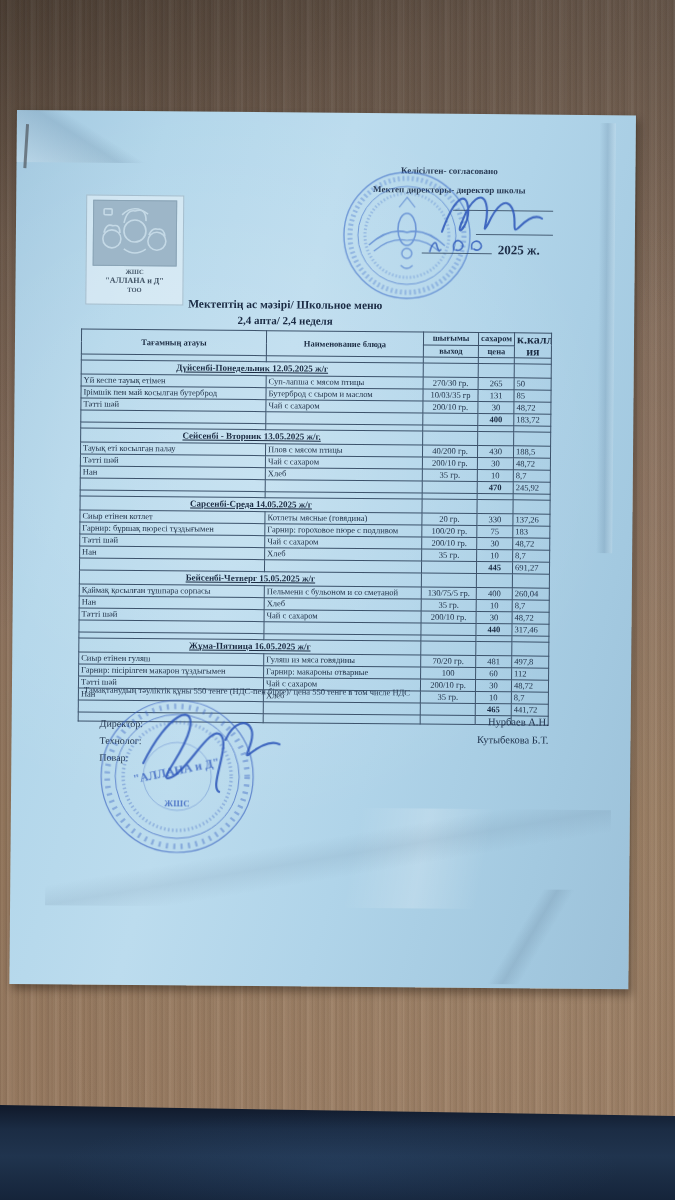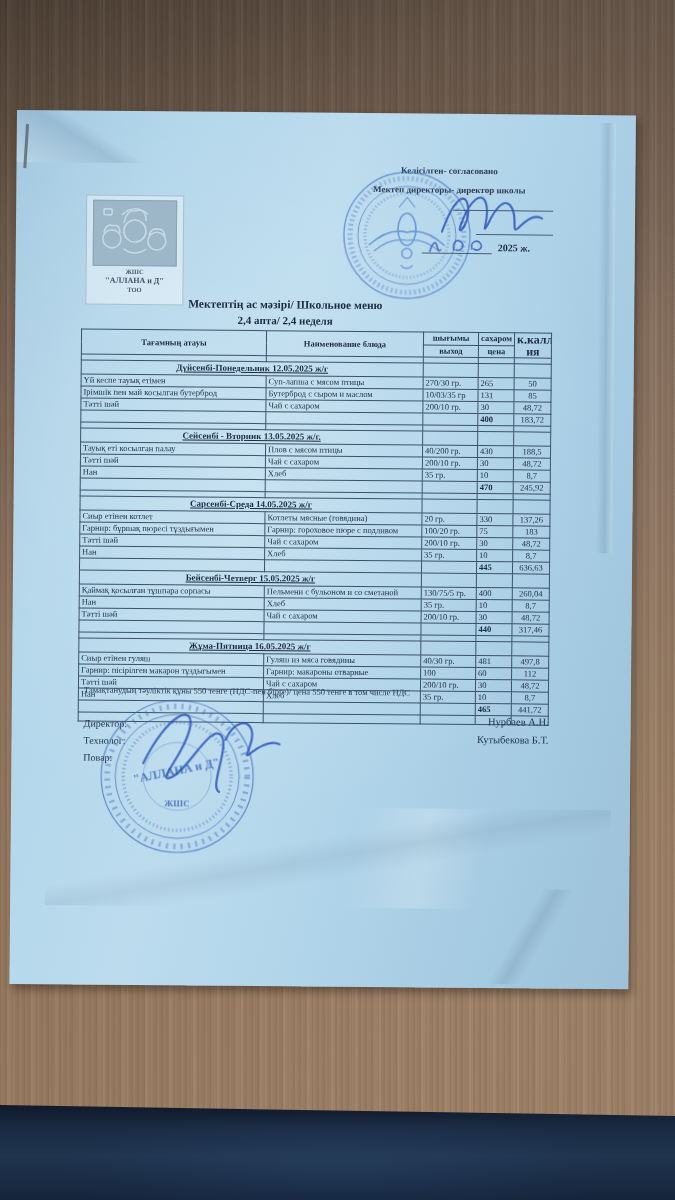--- a/index.html
+++ b/index.html
@@ -41,45 +41,45 @@
     background:rgba(235,244,249,0.55);border:1px solid rgba(120,150,170,0.5);text-align:center;}
   .vendor .pic{margin:4px auto 2px auto;width:82px;height:64px;background:#9db6c8;
     border:1px solid #8aa4b6;display:block;}
   .vendor .t1{font-size:6.5px;font-weight:bold;color:#47596b;line-height:1.25;}
   .vendor .t2{font-size:8px;font-weight:bold;color:#3e5062;line-height:1.2;}
   
   .approval{position:absolute;left:318px;top:52px;width:230px;text-align:center;
     font-size:9px;font-weight:bold;color:#2a3c56;}
   .approval .l2{margin-top:9px;}
   .sig-line{position:absolute;border-bottom:1.4px solid rgba(38,56,80,0.75);}
-  .year{position:absolute;left:482px;top:128px;font-size:10px;font-weight:bold;color:#1d2d47;}
+  .year{position:absolute;left:482px;top:128px;font-size:13px;font-weight:bold;color:#1d2d47;}
   .stamp-svg{position:absolute;filter:blur(0.35px);}
   
   .title{position:absolute;left:0;top:186px;width:540px;text-align:center;
     font-weight:bold;color:#1b2b44;}
   .title .t1{font-size:11.5px;}
   .title .t2{font-size:11px;margin-top:4px;}
   
   .menu-table{position:absolute;left:66px;top:218px;border-collapse:collapse;
     table-layout:fixed;width:470px;font-size:8.5px;color:#1b2b42;}
   .menu-table td,.menu-table th{border:1px solid #3c526b;padding:0 2px;height:11px;
     line-height:1.06;overflow:hidden;white-space:nowrap;}
   .menu-table th{font-weight:bold;text-align:center;white-space:normal;}
   .menu-table th.small{font-size:12px;line-height:1;}
   .menu-table td.day{text-align:center;font-weight:bold;text-decoration:underline;
     font-size:9px;height:13px;white-space:normal;}
   .menu-table tr.spacer td{height:5px;}
   .menu-table tr.endrow td{height:8px;}
   .menu-table td.l{text-align:left;}
-  .menu-table td.c{}
-  .menu-table td.r{text-align:center;}
+  .menu-table td.c{text-align:center;}
+  .menu-table td.r{text-align:left;}
   .menu-table td.b{font-weight:bold;}
   
   .note{position:absolute;left:72px;top:574px;font-size:8.5px;color:#233650;width:480px;}
-  .sig-labels{position:absolute;left:72px;top:604px;font-size:10px;color:#1e3049;line-height:17px;}
+  .sig-labels{position:absolute;left:88px;top:604px;font-size:10px;color:#1e3049;line-height:17px;}
   .names{position:absolute;left:415px;top:599px;width:122px;text-align:right;
     font-size:10.5px;color:#1d2f49;line-height:18px;}
 </style>
 </head>
 <body>
 
 <div class="wood"></div>
 <div class="grain"></div>
 <div class="dark-bottom"></div>
 
@@ -288,21 +288,21 @@
           <td class="l">Хлеб</td>
           <td class="c">35 гр.</td>
           <td class="c">10</td>
           <td class="r">8,7</td>
         </tr>
         <tr class="total">
           <td></td>
           <td></td>
           <td></td>
           <td class="c b">445</td>
-          <td class="r">636,63</td>
+          <td class="r">691,27</td>
         </tr>
         <tr class="day">
           <td class="day" colspan="2">Бейсенбі-Четверг 15.05.2025 ж/г</td>
           <td></td>
           <td></td>
           <td></td>
         </tr>
         <tr class="dish">
           <td class="l">Қаймақ қосылған тұшпара сорпасы</td>
           <td class="l">Пельмени с бульоном и со сметаной</td>
@@ -340,21 +340,21 @@
         </tr>
         <tr class="day">
           <td class="day" colspan="2">Жұма-Пятница 16.05.2025 ж/г</td>
           <td></td>
           <td></td>
           <td></td>
         </tr>
         <tr class="dish">
           <td class="l">Сиыр етінен гуляш</td>
           <td class="l">Гуляш из мяса говядины</td>
-          <td class="c">40/30 гр.</td>
+          <td class="c">70/20 гр.</td>
           <td class="c">481</td>
           <td class="r">497,8</td>
         </tr>
         <tr class="dish">
           <td class="l">Гарнир: пісірілген макарон тұздыгымен</td>
           <td class="l">Гарнир: макароны отварные</td>
           <td class="c">100</td>
           <td class="c">60</td>
           <td class="r">112</td>
         </tr>

